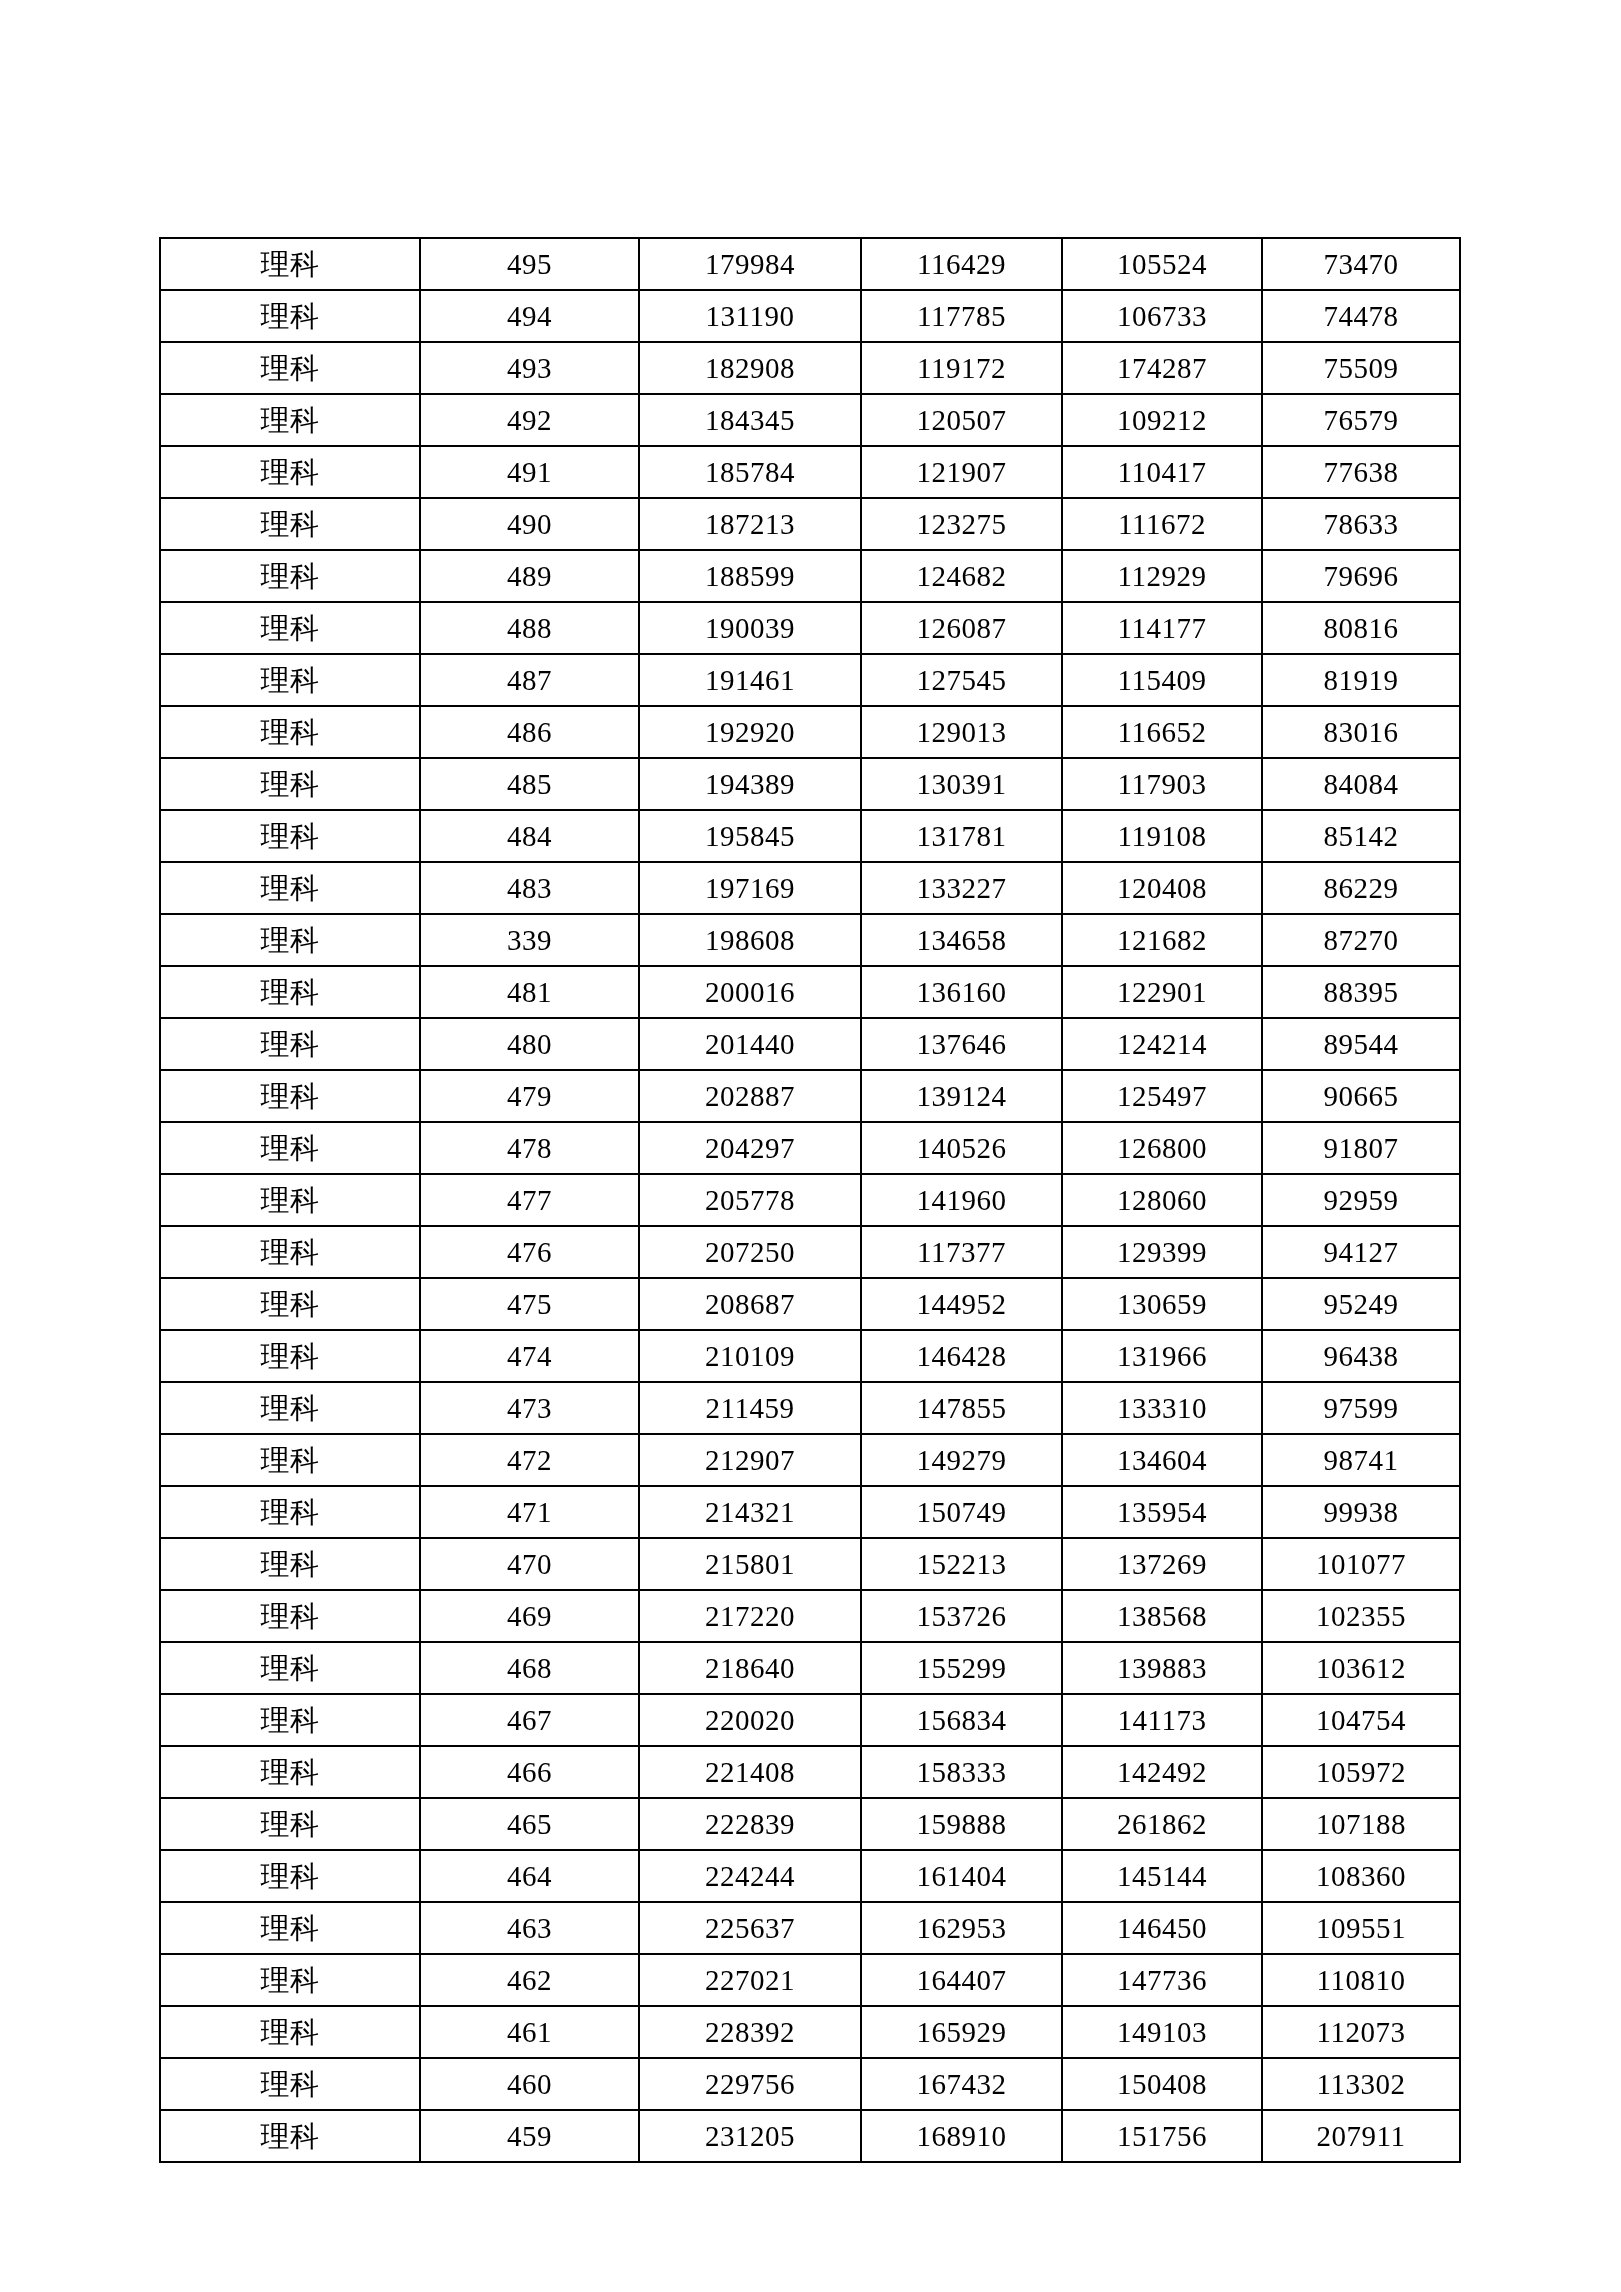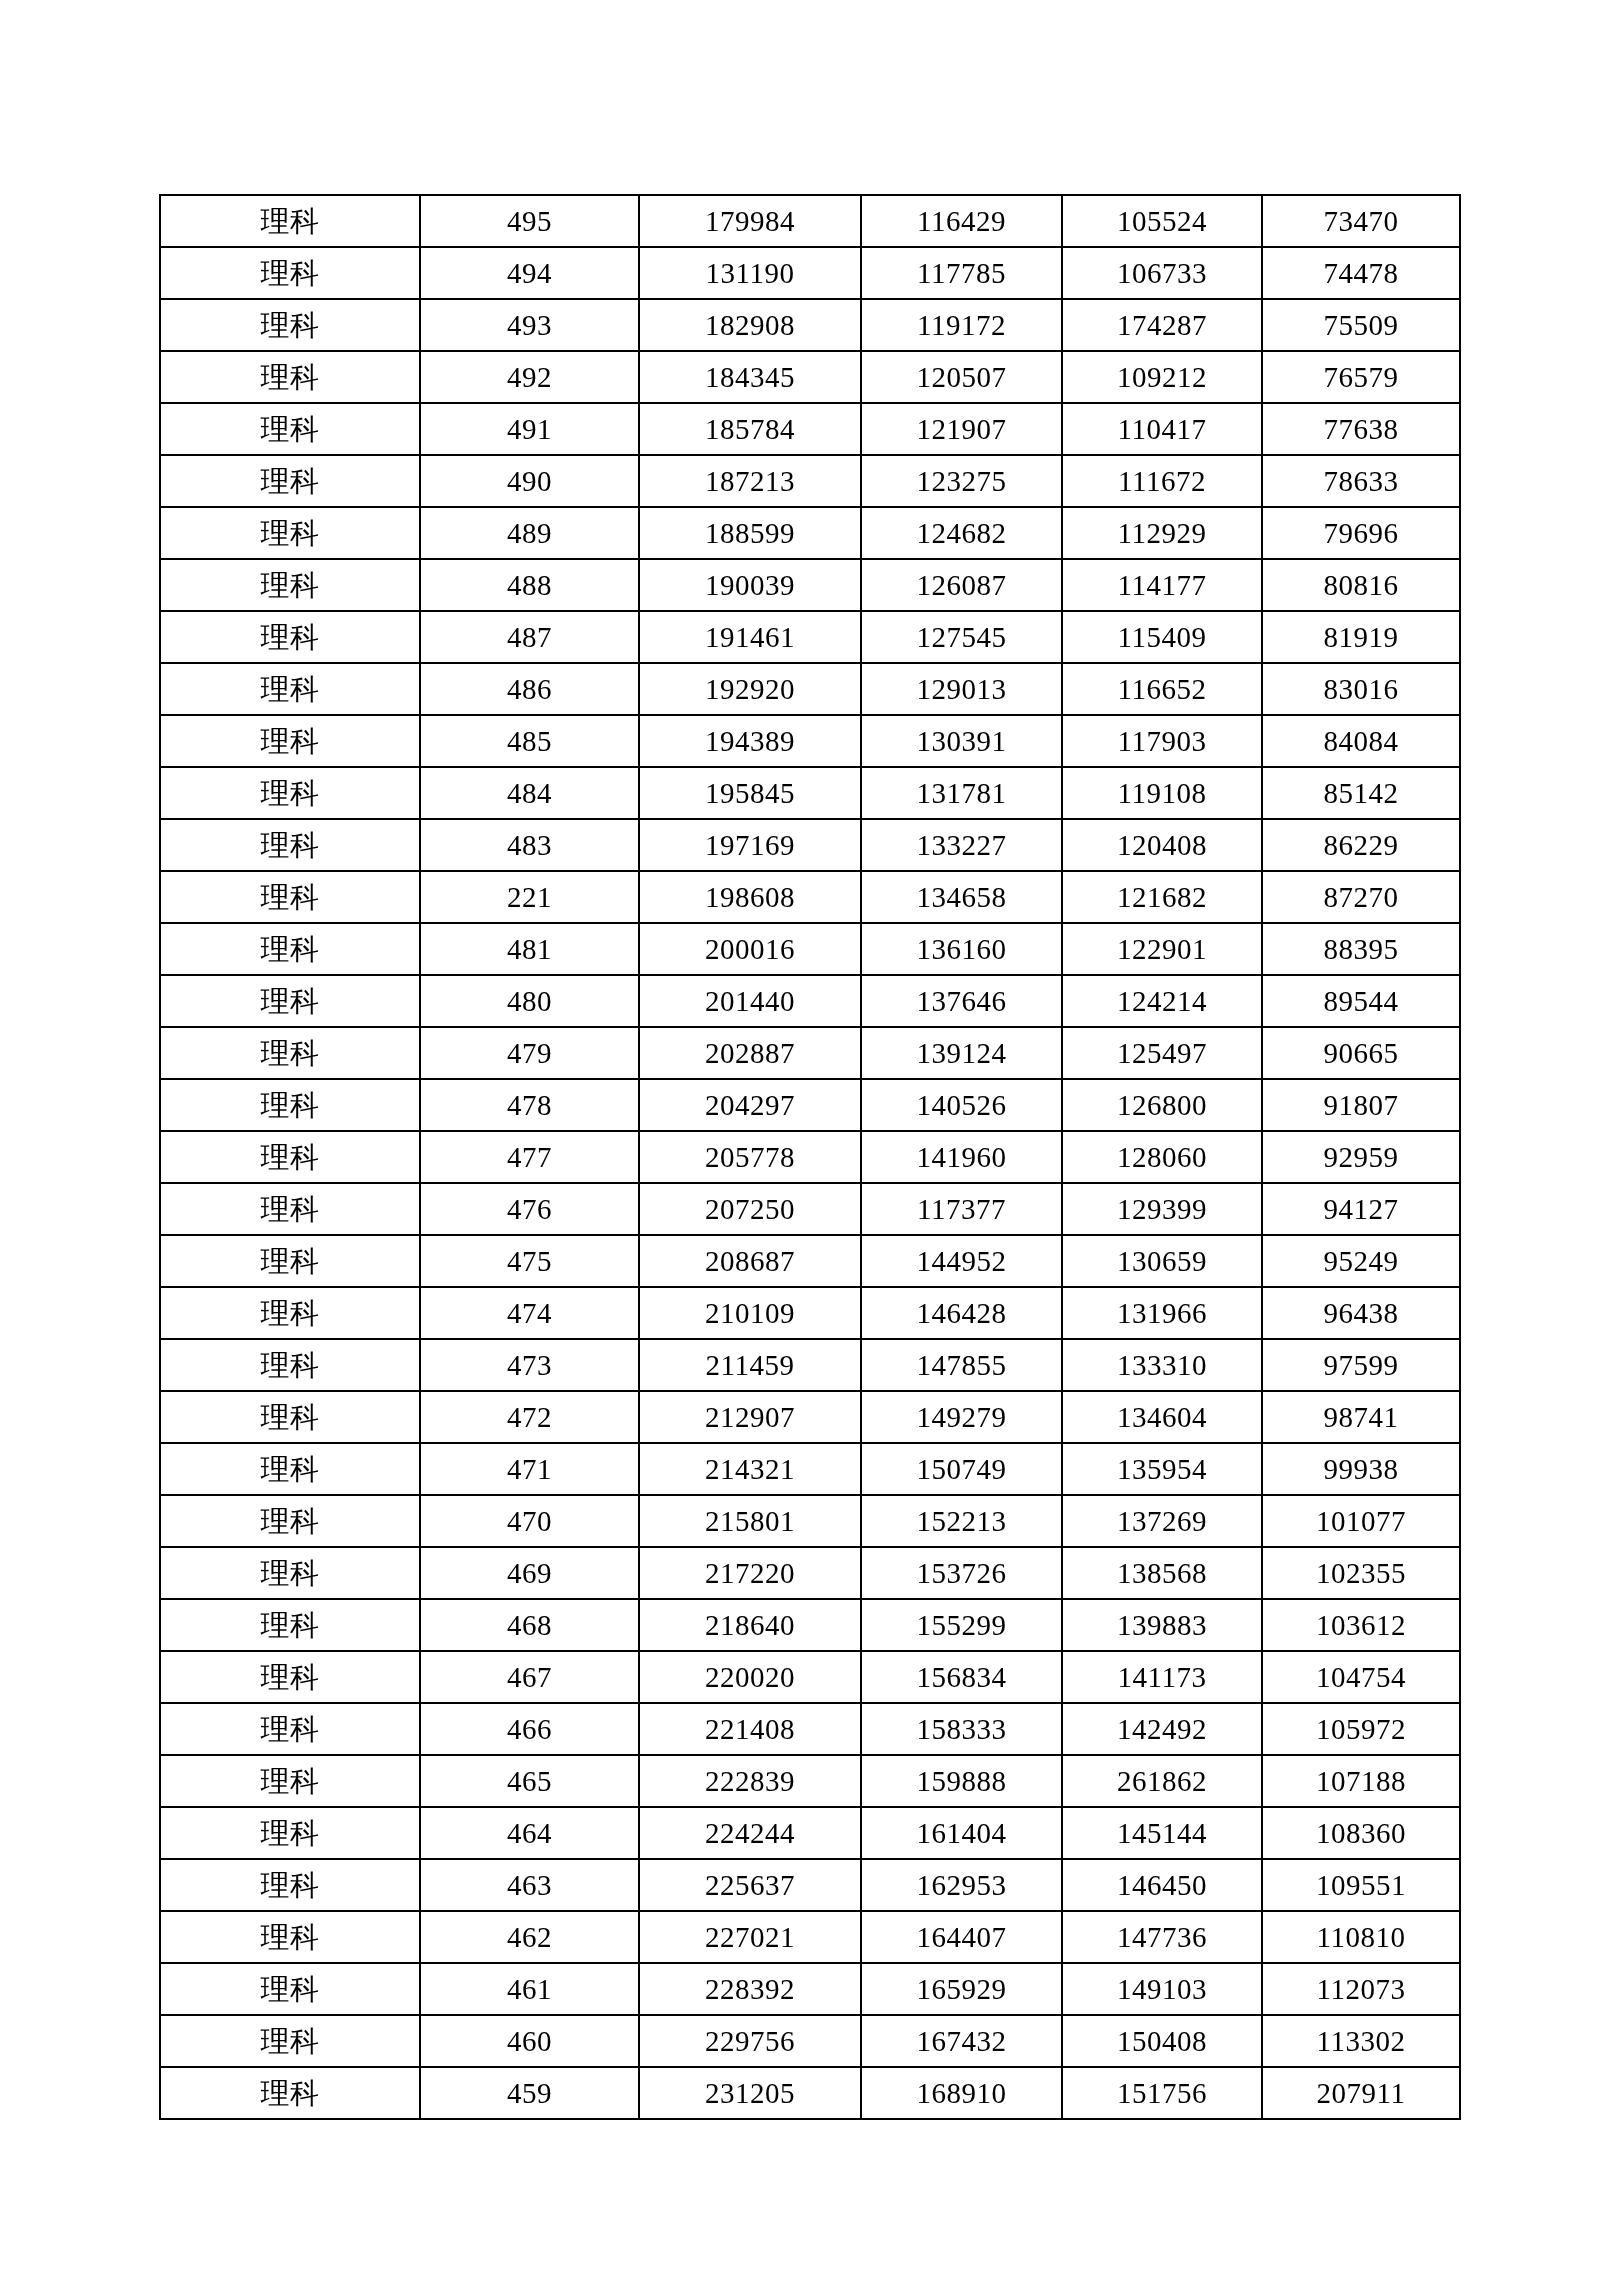--- a/index.html
+++ b/index.html
@@ -29,20 +29,21 @@
     left: 159px;
     top: 194px;
     width: 1300px;
   }
 
   table.score-table {
     border-collapse: collapse;
     table-layout: fixed;
     width: 1300px;
     border: 2.9px solid #000;
+    margin-top: 43px;
   }
 
   table.score-table td {
     border: 2px solid #000000;
     height: 50px;
     padding: 0 7.8px;
     text-align: center;
     vertical-align: middle;
     font-size: 29px;
     line-height: 1;
@@ -188,21 +189,21 @@
           <tr>
             <td class="subject-cell">理科</td>
             <td>483</td>
             <td>197169</td>
             <td>133227</td>
             <td>120408</td>
             <td>86229</td>
           </tr>
           <tr>
             <td class="subject-cell">理科</td>
-            <td>221</td>
+            <td>339</td>
             <td>198608</td>
             <td>134658</td>
             <td>121682</td>
             <td>87270</td>
           </tr>
           <tr>
             <td class="subject-cell">理科</td>
             <td>481</td>
             <td>200016</td>
             <td>136160</td>

